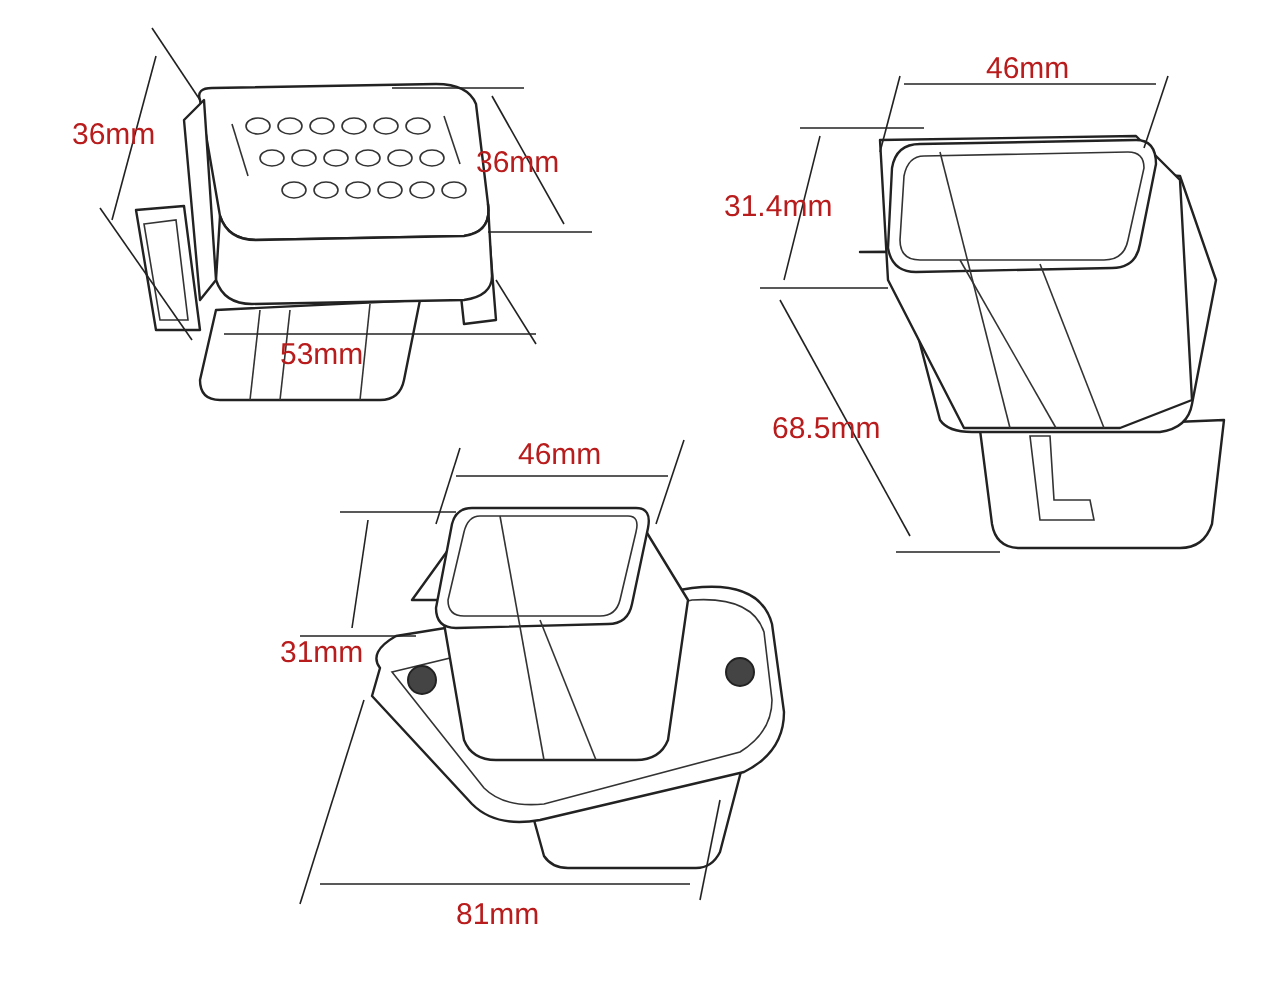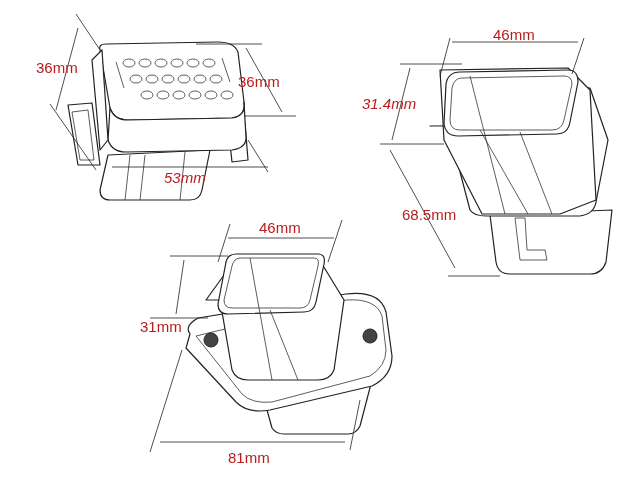--- a/index.html
+++ b/index.html
@@ -105,22 +105,22 @@
       <line class="d" x1="150" y1="318" x2="208" y2="318"></line>
       <line class="d" x1="184" y1="260" x2="176" y2="314"></line>
       <line class="d" x1="182" y1="350" x2="150" y2="452"></line>
       <line class="d" x1="360" y1="400" x2="350" y2="450"></line>
       <line class="d" x1="160" y1="442" x2="345" y2="442"></line>
     </g>
   </svg>
 
   <span class="lbl" style="left:36px; top:60px;">36mm</span>
   <span class="lbl" style="left:238px; top:74px;">36mm</span>
-  <span class="lbl" style="left:164px; top:170px;font-style:italic;">53mm</span>
+  <span class="lbl" style="left:140px; top:170px;">53mm</span>
 
   <span class="lbl" style="left:493px; top:27px;">46mm</span>
-  <span class="lbl" style="left:362px; top:96px;font-style:italic;">31.4mm</span>
-  <span class="lbl" style="left:386px; top:207px;margin-left:16px;">68.5mm</span>
+  <span class="lbl" style="left:362px; top:96px;">31.4mm</span>
+  <span class="lbl" style="left:386px; top:207px;">68.5mm</span>
 
   <span class="lbl" style="left:259px; top:220px;">46mm</span>
   <span class="lbl" style="left:140px; top:279px;margin-top:40px;">31mm</span>
   <span class="lbl" style="left:228px; top:450px;">81mm</span>
 </div>
 
 </body></html>

